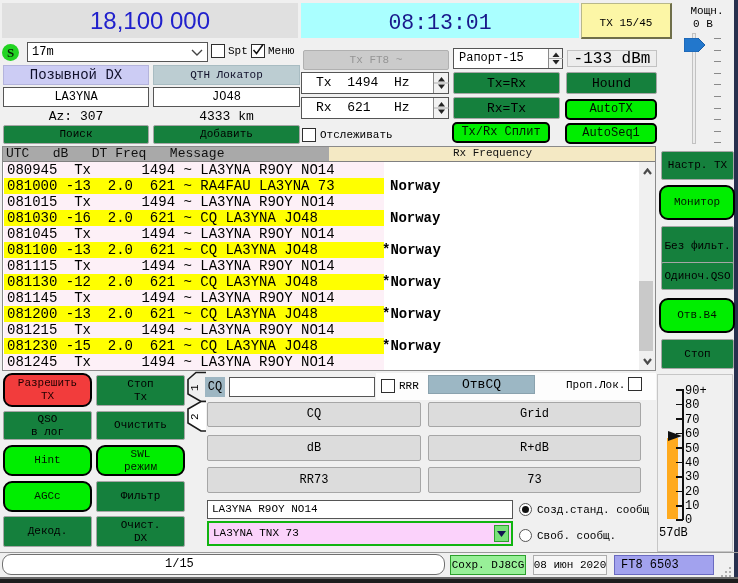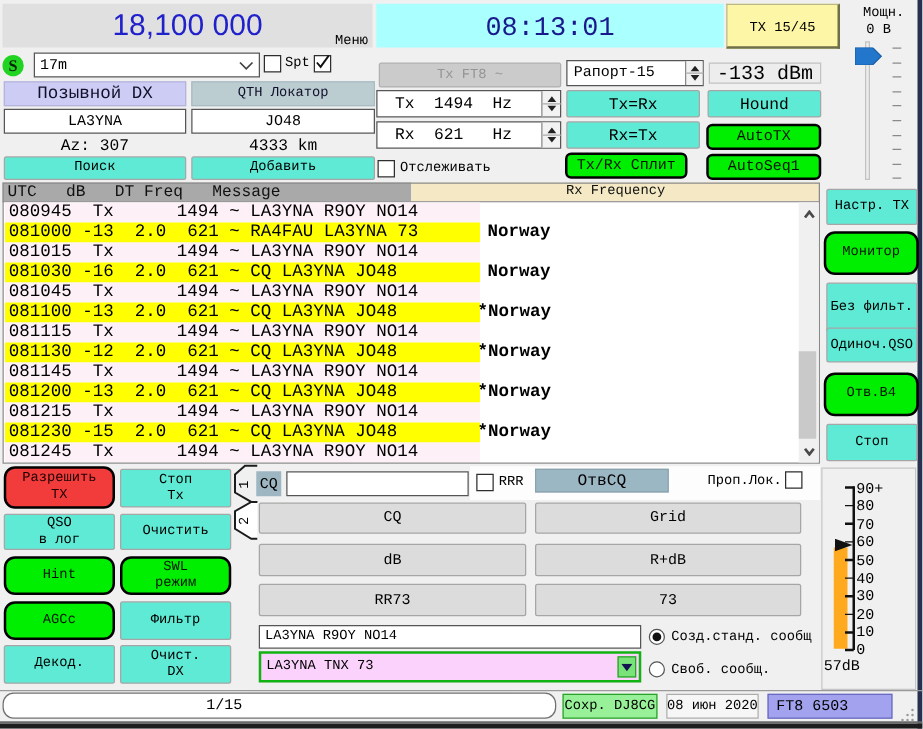--- a/index.html
+++ b/index.html
@@ -1,17 +1,17 @@
 <!DOCTYPE html>
 <html><head><meta charset="utf-8"><style>
 *{margin:0;padding:0;box-sizing:border-box;}
 html,body{width:738px;height:583px;overflow:hidden;}
 body{background:#f0f0f0;font-family:"Liberation Mono",monospace;position:relative;}
 .abs{position:absolute;}
-.btn{background:#5eead4;border:1px solid #a6a6a6;border-radius:2px;display:flex;align-items:center;justify-content:center;font-size:11px;color:#000;text-align:center;line-height:13px;white-space:nowrap;}
+.btn{background:#15803d;border:1px solid #a6a6a6;border-radius:2px;display:flex;align-items:center;justify-content:center;font-size:11px;color:#000;text-align:center;line-height:13px;white-space:nowrap;}
 .gbtn{background:#00ee00;border:2px solid #000;border-radius:9px;display:flex;align-items:center;justify-content:center;font-size:11px;color:#001400;text-align:center;line-height:13px;white-space:nowrap;}
 .rbtn{background:#f23c3c;border:2px solid #000;border-radius:9px;display:flex;align-items:center;justify-content:center;font-size:11px;color:#200000;text-align:center;line-height:13px;white-space:nowrap;}
 .cb{background:#fff;border:1.5px solid #2e2e2e;width:14px;height:14px;}
 .inp{background:#fff;border:1px solid #555;}
 .row{position:absolute;left:2px;width:637px;height:16px;font-size:14px;white-space:pre;line-height:16px;padding-left:3px;}
 .yl{position:absolute;left:0;top:0;width:380px;height:16px;background:#ffff00;padding-left:3px;}
 .pk{position:absolute;left:0;top:0;width:380px;height:16px;background:#fdf0f7;padding-left:3px;}
 .cty{position:absolute;top:0;font-weight:bold;}
 .lbl{font-size:11px;white-space:nowrap;}
 </style></head>
@@ -56,21 +56,21 @@
       <polyline points="1,2 6,7 11,2" fill="none" stroke="#444" stroke-width="1.4"></polyline>
     </svg>
 </div>
 <div class="abs cb" style="left:211px;top:44px;"></div>
 <div class="abs lbl" style="left:228px;top:45px;">Spt</div>
 <div class="abs cb" style="left:251px;top:44px;">
  <svg class="abs" style="left:0px;top:-2px;" width="13" height="14">
       <polyline points="1.5,7 4.5,10.5 11,1.5" fill="none" stroke="#111" stroke-width="1.5"></polyline>
     </svg>
 </div>
-<div class="abs lbl" style="left:268px;top:27px;">Меню</div>
+<div class="abs lbl" style="left:268px;top:45px;">Меню</div>
 
 <div class="abs" style="left:3px;top:65px;width:146px;height:20px;background:#ccccf4;border:1px solid #b4b4dc;display:flex;align-items:center;justify-content:center;font-size:14px;color:#10102a;">Позывной DX</div>
 <div class="abs" style="left:153px;top:65px;width:147px;height:20px;background:#bccdd2;border:1px solid #a8bcc2;display:flex;align-items:center;justify-content:center;font-size:11px;color:#10102a;">QTH Локатор</div>
 <div class="abs inp" style="left:3px;top:87px;width:146px;height:20px;display:flex;align-items:center;justify-content:center;font-size:12px;">LA3YNA</div>
 <div class="abs inp" style="left:153px;top:87px;width:147px;height:20px;display:flex;align-items:center;justify-content:center;font-size:12px;">JO48</div>
 <div class="abs" style="left:3px;top:109px;width:146px;text-align:center;font-size:13px;">Az: 307</div>
 <div class="abs" style="left:153px;top:109px;width:147px;text-align:center;font-size:13px;">4333 km</div>
 <div class="abs btn" style="left:3px;top:125px;width:146px;height:19px;">Поиск</div>
 <div class="abs btn" style="left:153px;top:125px;width:147px;height:19px;">Добавить</div>
 

